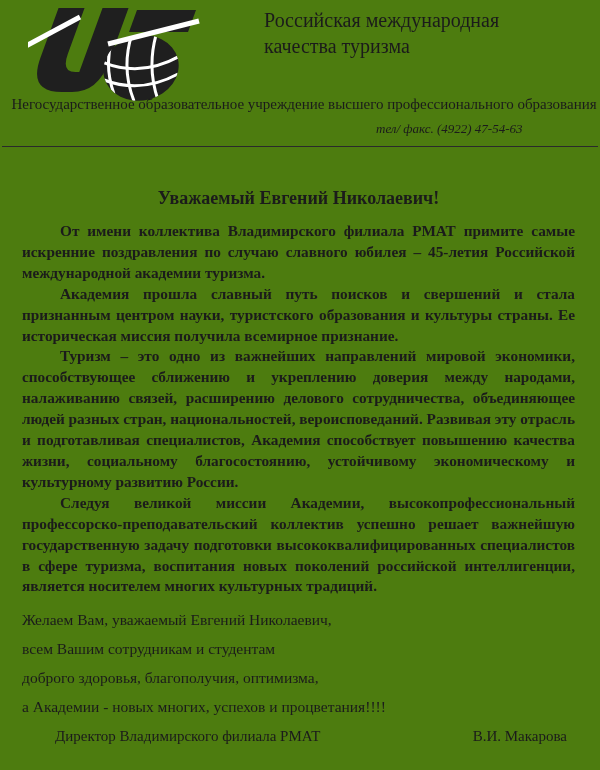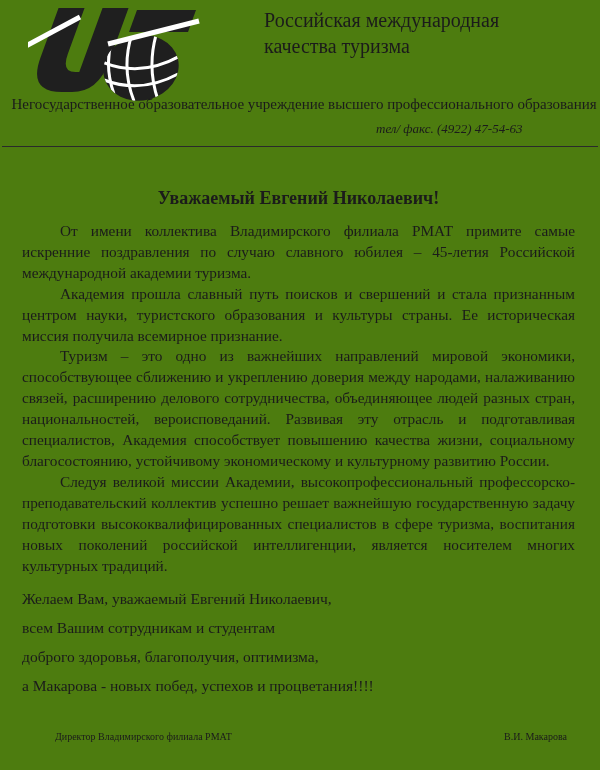--- a/index.html
+++ b/index.html
@@ -18,26 +18,26 @@
   .org-names .branch{margin-top:3px;}
   .org-type{position:absolute;top:96px;left:8px;right:0;text-align:center;font-size:15px;color:#1b1b1b;}
   .addr-row{position:absolute;top:121px;left:0;right:0;height:18px;font-style:italic;font-size:13px;}
   .addr{position:absolute;left:23px;top:0;}
   .phone{position:absolute;left:355px;top:0;margin-left:21px;}
   .rule{position:absolute;top:146px;left:2px;right:2px;border-top:1.5px solid #2a2a2a;}
 
   
   .letter-body{position:absolute;top:170px;left:22px;right:25px;}
   .salutation{font-size:18px;font-weight:bold;text-align:center;margin:17px 0 11px 0;line-height:23px;}
-  .para{font-size:15.3px;line-height:20.9px;text-align:justify;text-indent:38px;margin:0;}
+  .para{font-size:15.3px;line-height:20.9px;text-align:justify;text-indent:38px;margin:0;font-weight:bold;}
   .wishes{margin-top:13px;text-align:left;font-size:15.5px;}
   .wish{line-height:19px;margin-bottom:10px;}
 
   
-  .signature-row{position:absolute;top:727px;left:55px;right:33px;display:flex;justify-content:space-between;font-size:10px;line-height:19px;}
+  .signature-row{position:absolute;top:727px;left:55px;right:33px;display:flex;justify-content:space-between;font-size:15px;line-height:19px;}
 </style>
 </head>
 <body>
 
 <div class="page">
 
   <header class="letterhead">
 
     <div class="logo">
       <svg viewBox="0 0 172 98" xmlns="http://www.w3.org/2000/svg" aria-hidden="true">
@@ -93,21 +93,21 @@
 
     <p class="para">От имени коллектива Владимирского филиала РМАТ примите самые искренние поздравления по случаю  славного  юбилея – 45-летия Российской международной академии туризма.</p>
     <p class="para">Академия прошла славный путь поисков и свершений и стала признанным центром науки, туристского образования и культуры страны. Ее историческая миссия получила всемирное признание.</p>
     <p class="para">Туризм – это одно из важнейших направлений мировой экономики, способствующее сближению и укреплению доверия между народами, налаживанию связей, расширению делового сотрудничества, объединяющее людей разных стран, национальностей, вероисповеданий. Развивая эту отрасль и подготавливая специалистов, Академия способствует повышению качества жизни, социальному благосостоянию, устойчивому экономическому и культурному развитию России.</p>
     <p class="para">Следуя великой миссии Академии, высокопрофессиональный профессорско-преподавательский коллектив успешно решает важнейшую государственную задачу подготовки высококвалифицированных специалистов в сфере туризма, воспитания новых поколений российской интеллигенции, является носителем многих культурных традиций.</p>
 
     <div class="wishes">
       <div class="wish">Желаем Вам, уважаемый Евгений Николаевич,</div>
       <div class="wish">всем Вашим сотрудникам и студентам</div>
       <div class="wish">доброго здоровья, благополучия, оптимизма,</div>
-      <div class="wish">а Макарова - новых побед, успехов и процветания!!!!</div>
+      <div class="wish">а Академии - новых многих, успехов и процветания!!!!</div>
     </div>
   </main>
 
   <div class="signature-row">
     <span>Директор Владимирского филиала РМАТ</span>
     <span>В.И. Макарова</span>
   </div>
 
 </div>
 

